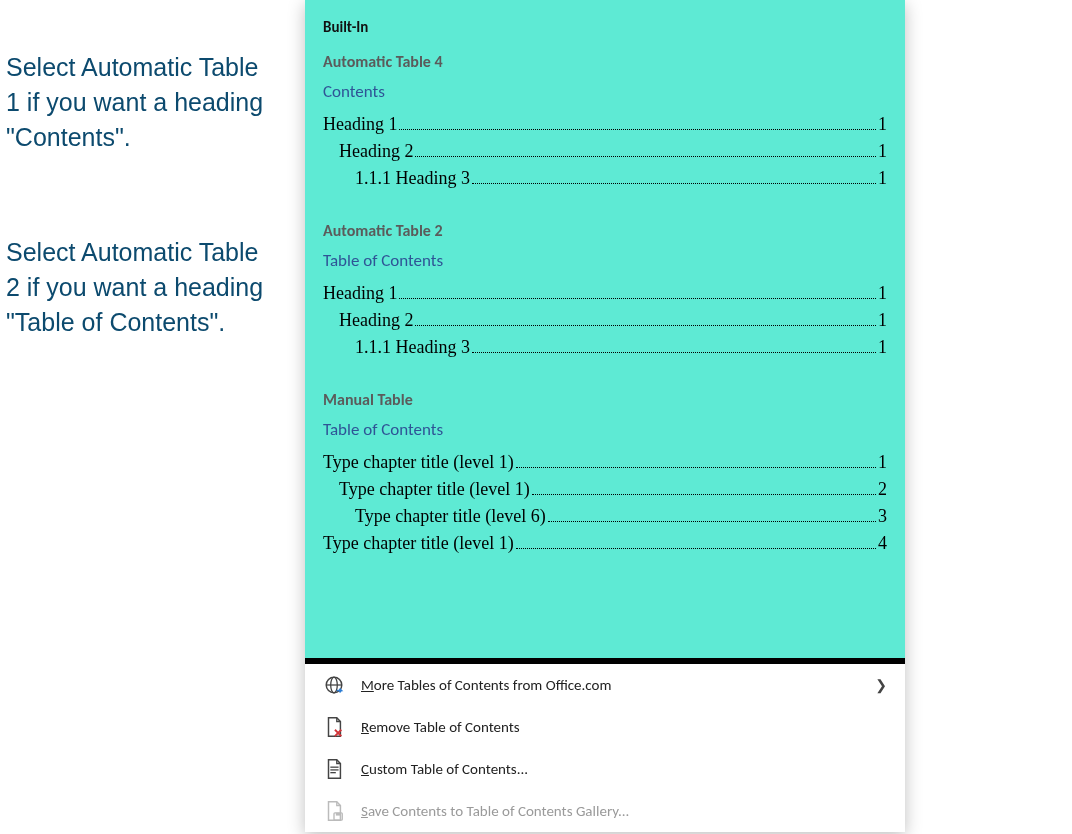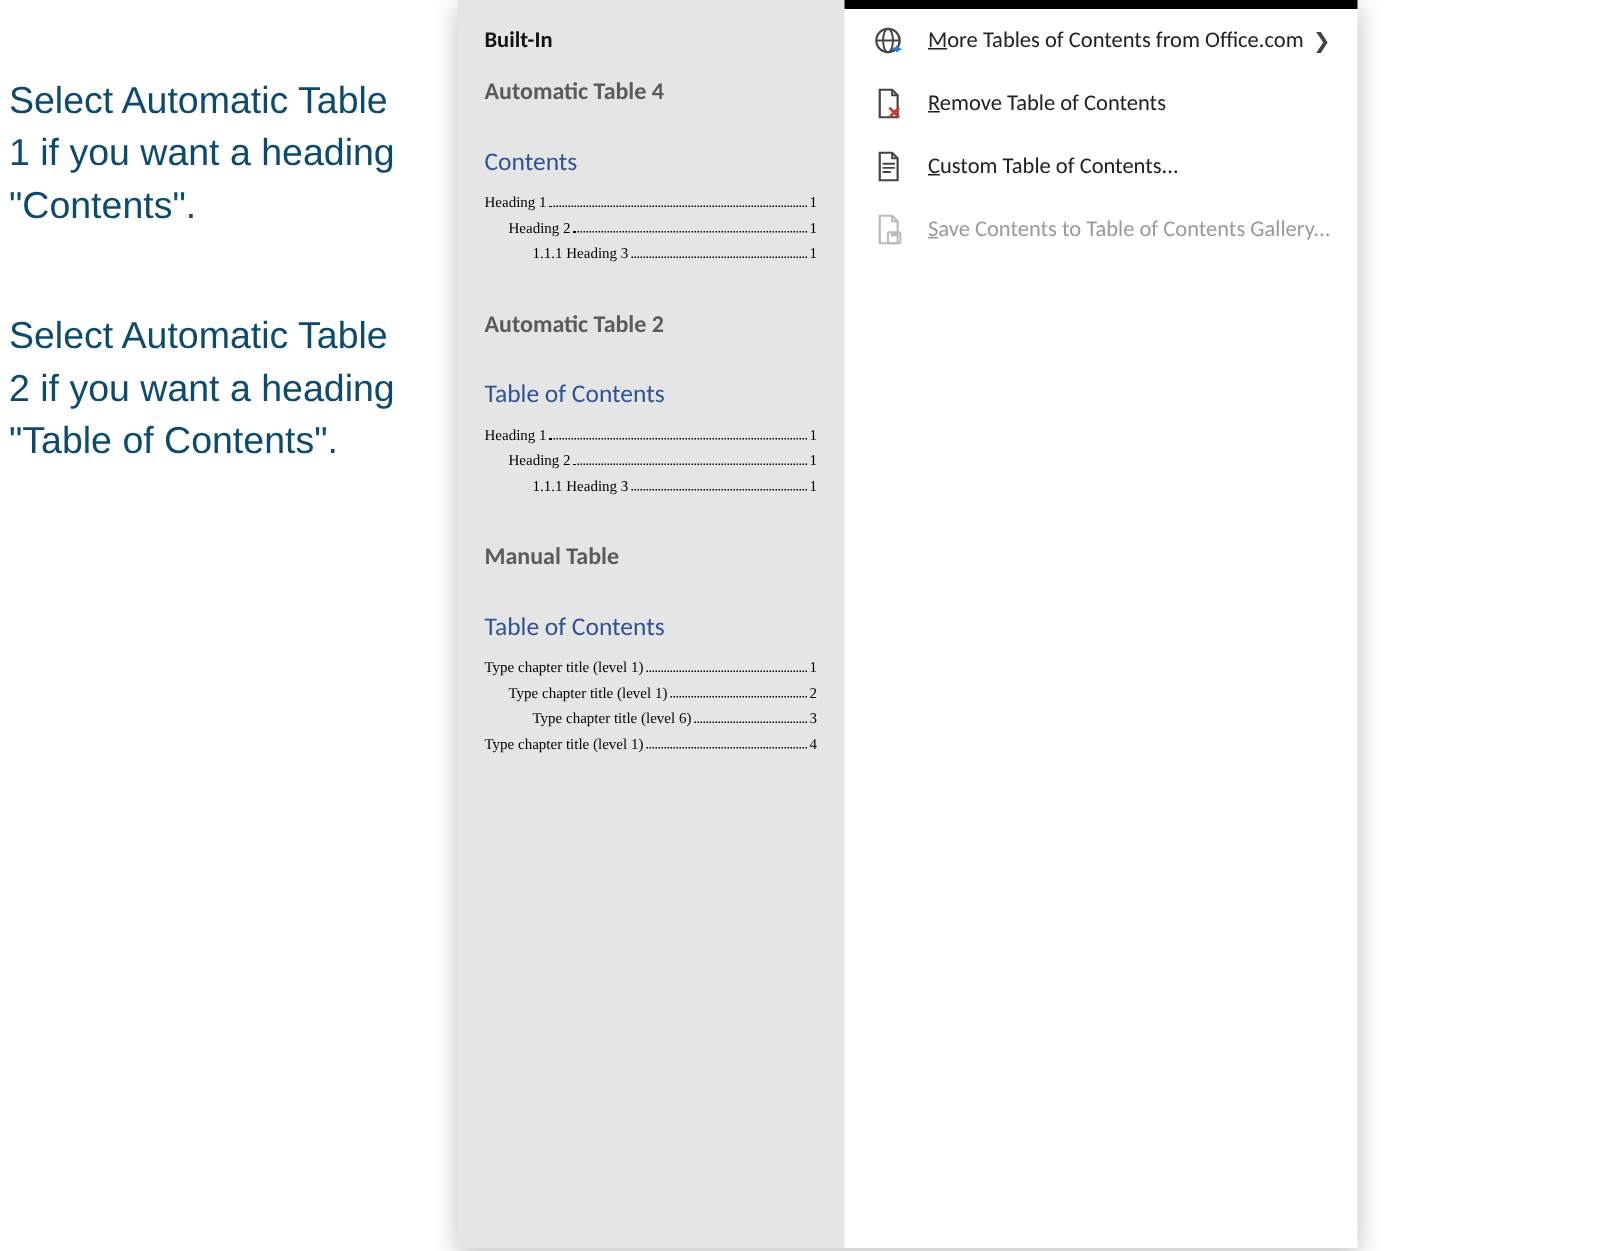--- a/index.html
+++ b/index.html
@@ -16,63 +16,63 @@
   .left {
     position: absolute;
     left: 6px;
     top: 50px;
     width: 270px;
     font-size: 25px;
     line-height: 1.4;
     color: #0c4a6e;
     font-family: Arial, sans-serif;
   }
-  .left .note2 { margin-top: 52px; }
+  .left .note2 { margin-top: 80px; }
   .panel {
     position: absolute;
     left: 305px;
     top: 0;
     width: 600px;
     height: 832px;
-    background: #e5e5e5;
+    background: #5eead4;
     box-shadow: 0 4px 16px rgba(0,0,0,0.25);
     display: flex;
-    flex-direction: row;
+    flex-direction: column;
   }
   .gallery {
     flex: 1 1 auto;
     overflow: hidden;
     padding: 6px 0 0 0;
   }
   .cat-label {
     font-weight: 700;
     font-size: 15px;
     color: #111;
     padding: 12px 18px 12px 18px;
   }
   .item-name {
     font-weight: 600;
     font-size: 16px;
     color: #5b5b5b;
     padding: 4px 18px 10px 18px;
   }
   .preview {
-    margin: 16px 18px 28px 18px;
+    margin: 0 18px 28px 18px;
   }
   .preview.clip { margin-bottom: 0; }
   .toc-title {
     color: #2f5496;
     font-size: 17px;
     padding-bottom: 6px;
     font-family: Calibri, "Segoe UI", sans-serif;
   }
   .toc-row {
     display: flex;
     font-family: "Times New Roman", serif;
-    font-size: 10px;
+    font-size: 18px;
     white-space: nowrap;
     align-items: baseline;
     padding-top: 6px;
     justify-content: flex-end;
   }
   .toc-row.l1 { padding-left: 0; }
   .toc-row.l2 { padding-left: 16px; }
   .toc-row.l3 { padding-left: 32px; }
   .toc-row.bold { font-weight: 400; }
   .row-label { flex: 0 0 auto; }

